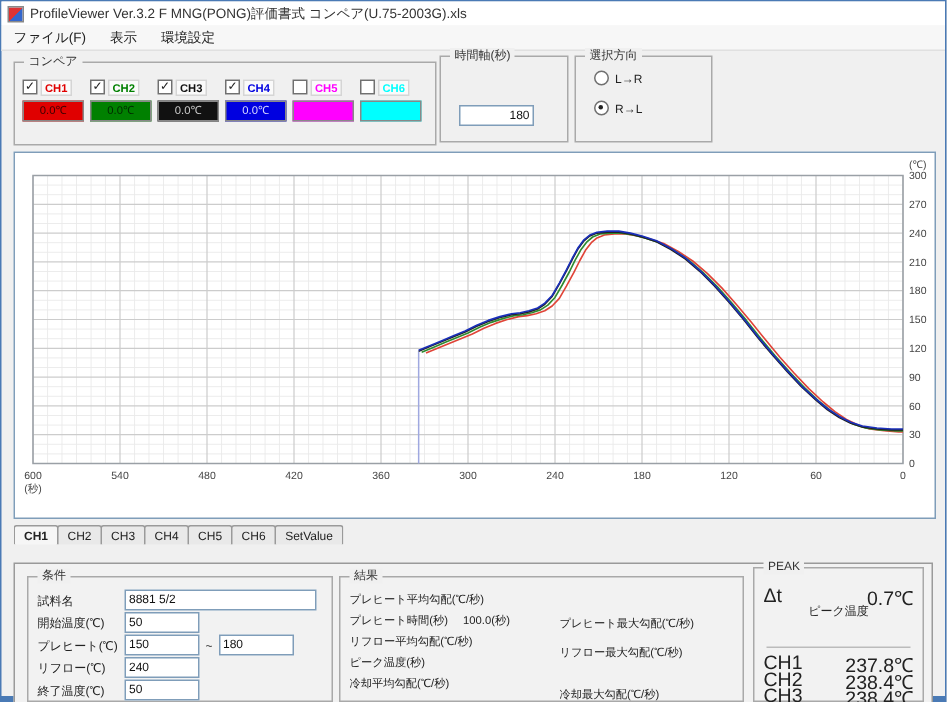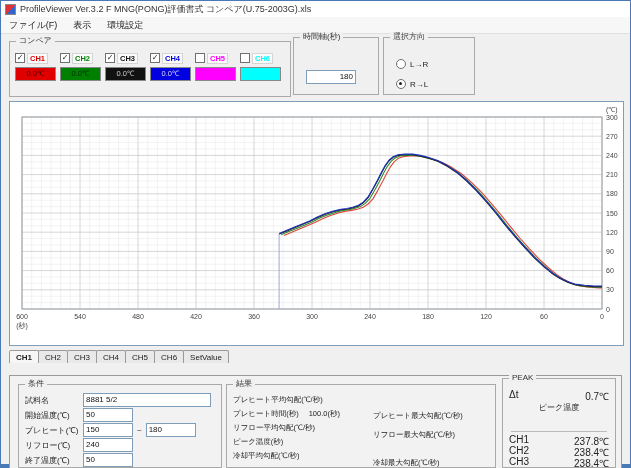--- a/index.html
+++ b/index.html
@@ -41,21 +41,21 @@
   .tabpage{position:absolute;left:8px;top:374px;width:613px;height:97px;border:1px solid #9a9a9a;background:#f2f2f2;box-sizing:border-box;}
 
   .cond-row{position:absolute;display:flex;align-items:center;font-size:8px;color:#222;height:14px;}
   .cond-label{width:58px;flex:none;}
   .tilde{margin:0 4px;}
 
   .res-row{display:flex;align-items:center;font-size:7.5px;color:#222;height:14px;}
   .res-label{white-space:nowrap;}
   .res-value{margin-left:10px;white-space:nowrap;}
 
-  .peak-row{display:flex;justify-content:space-between;font-size:10px;color:#222;height:11px;padding:0 6px;}
+  .peak-row{display:flex;justify-content:space-between;font-size:13px;color:#222;height:11px;padding:0 6px;}
   .peak-header{font-size:8px;text-align:center;border-bottom:1px solid #bbb;margin:2px 8px 2px 8px;padding-bottom:18px;color:#222;}
 
   svg text{font-family:"Liberation Sans",sans-serif;}
 </style>
 </head>
 <body>
 
 <div class="window">
 
   <div class="titlebar">
@@ -117,21 +117,21 @@
       </div>
   </div>
 
   <div class="group" style="left:292px;top:36px;width:84px;height:56px;">
     <span class="legend">時間軸(秒)</span>
     <input class="field" style="position: absolute; left: 12px; top: 32px; width: 44px; text-align: right;" value="180">
   </div>
 
   <div class="group" style="left:382px;top:36px;width:90px;height:56px;">
     <span class="legend">選択方向</span>
-    <div style="position:absolute;left:12px;top:20px;">
+    <div style="position:absolute;left:12px;top:8px;">
         <div class="radio-row" style="margin-bottom: 8px;">
           <span class="radio"></span>
           <span>L→R</span>
         </div>
         <div class="radio-row" style="margin-bottom: 8px;">
           <span class="radio on"></span>
           <span>R→L</span>
         </div>
       </div>
   </div>

